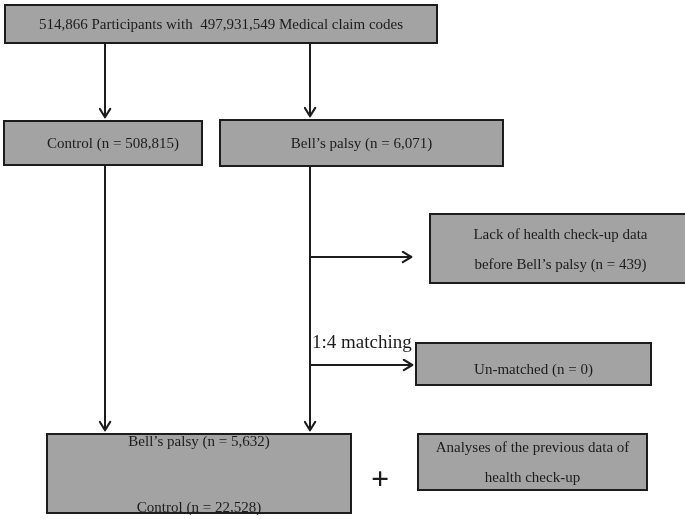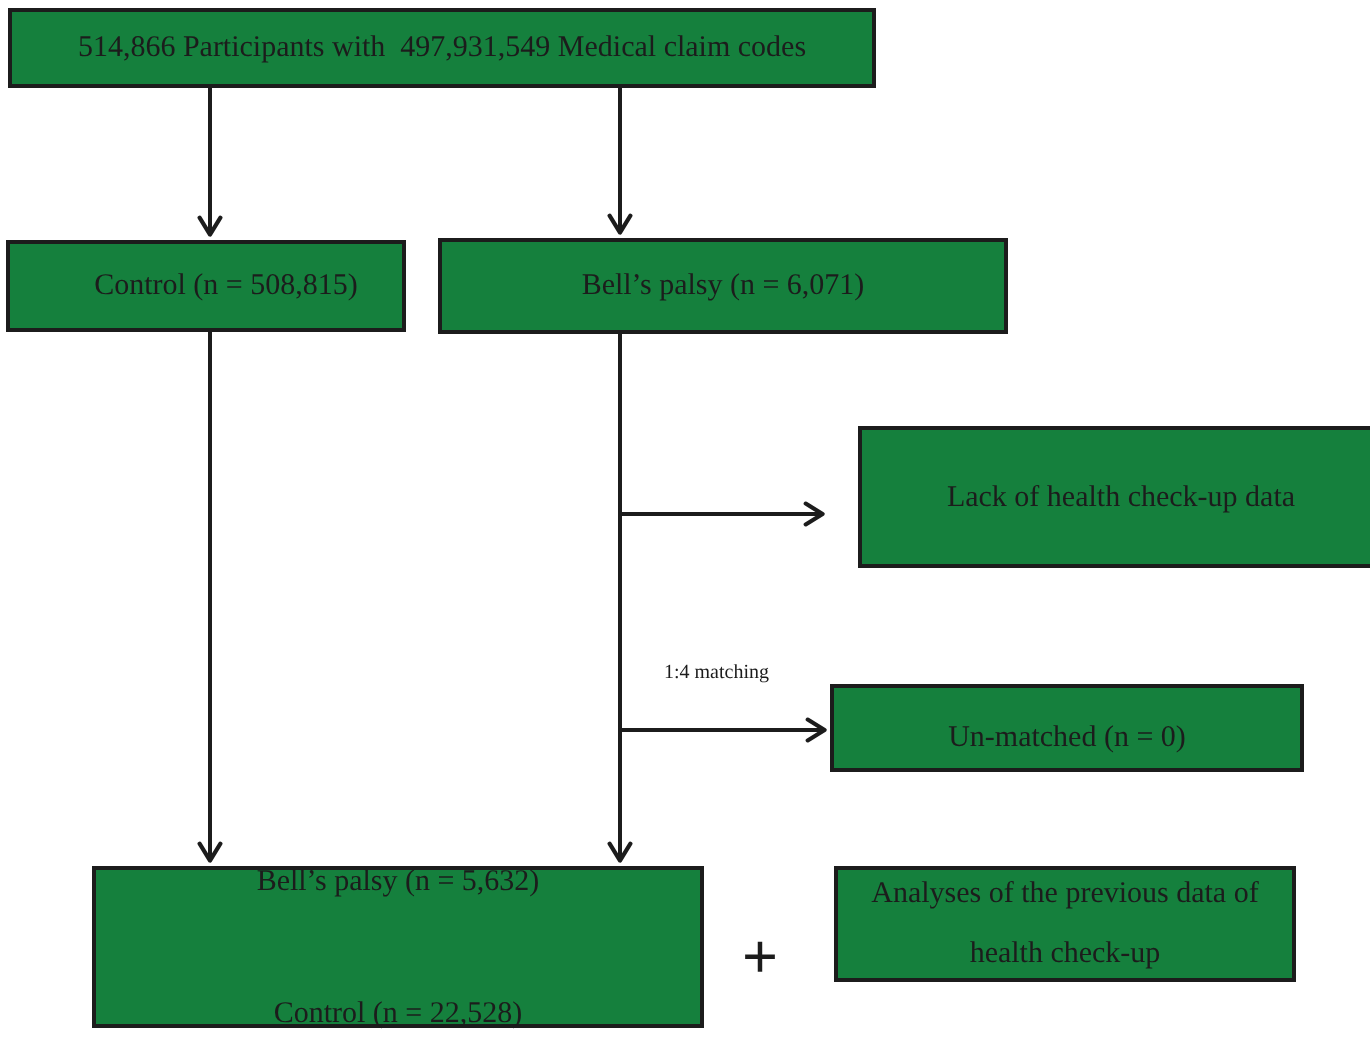--- a/index.html
+++ b/index.html
@@ -16,42 +16,42 @@
     overflow: hidden;
   }
   .arrows {
     position: absolute;
     left: 0; top: 0;
     width: 685px; height: 519px;
   }
   .node {
     position: absolute;
     border: 2px solid #1c1c1c;
-    background: #15803d;
+    background: #a3a3a3;
     display: flex;
     align-items: center;
     justify-content: center;
     flex-direction: column;
     font-size: 15px;
     text-align: center;
     line-height: 30px;
   }
   .node .line { white-space: pre; }
   .single { white-space: pre; }
   .box-source   { left: 4px;   top: 4px;   width: 434px; height: 40px; }
   .box-control  { left: 3px;   top: 120px; width: 200px; height: 46px; padding-left: 20px; }
   .box-bells    { left: 219px; top: 119px; width: 285px; height: 48px; }
   .box-lack     { left: 414px; top: 213px; width: 263px; height: 71px; margin-left: 15px; }
   .box-unmatch  { left: 415px; top: 342px; width: 237px; height: 44px; justify-content: flex-end; }
   .box-final    { left: 46px;  top: 433px; width: 306px; height: 81px; gap: 36px; }
   .box-analyses { left: 417px; top: 433px; width: 231px; height: 58px; }
   .float-label {
     position: absolute;
-    left: 332px; top: 331px;
-    font-size: 10px;
+    left: 312px; top: 331px;
+    font-size: 19px;
     white-space: pre;
   }
   .plus {
     position: absolute;
     left: 364px; top: 458px;
     width: 32px; height: 40px;
     display: flex; align-items: center; justify-content: center;
     font-size: 32px;
     font-weight: 600;
   }
@@ -82,20 +82,21 @@
   <div class="node box-control">
     <div class="single">Control (n = 508,815)</div>
   </div>
 
   <div class="node box-bells">
     <div class="single">Bell’s palsy (n = 6,071)</div>
   </div>
 
   <div class="node box-lack">
     <div class="line">Lack of health check-up data</div>
+    <div class="line">before Bell’s palsy (n = 439)</div>
   </div>
 
   <div class="float-label">1:4 matching</div>
 
   <div class="node box-unmatch">
     <div class="single">Un-matched (n = 0)</div>
   </div>
 
   <div class="node box-final">
     <div class="line">Bell’s palsy (n = 5,632)</div>

